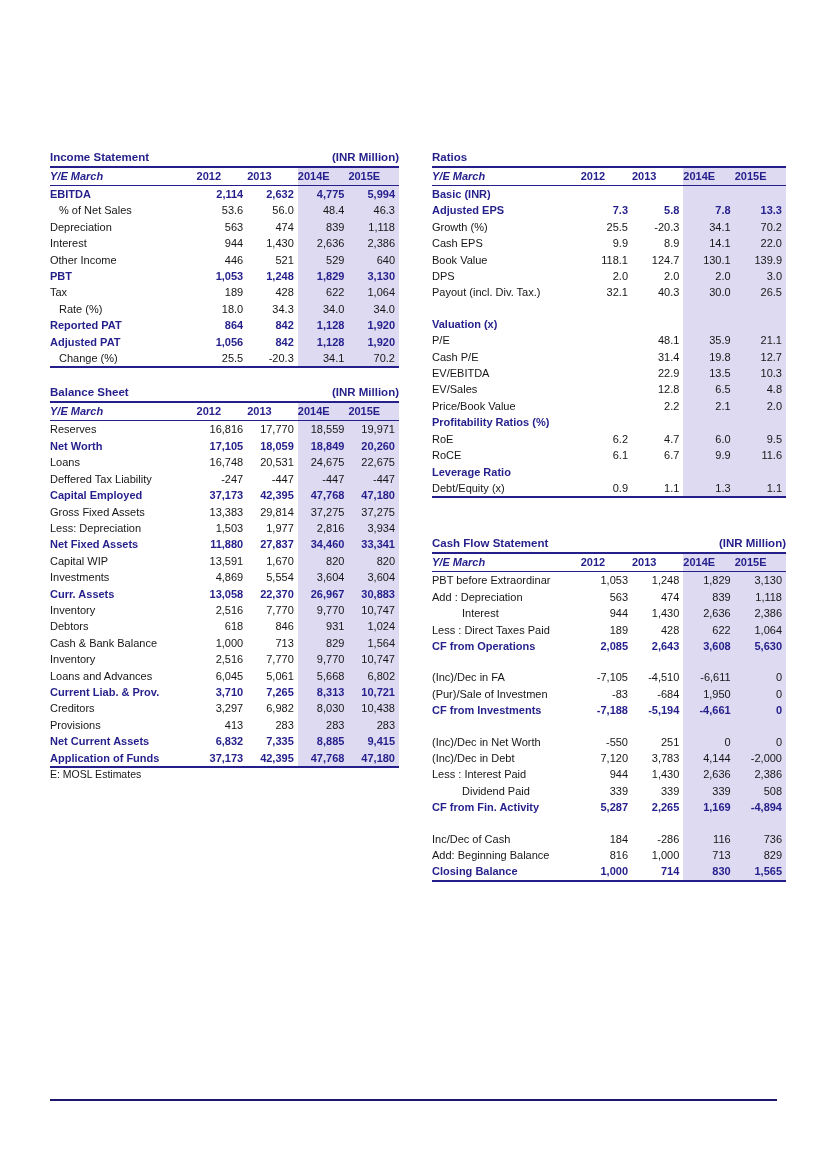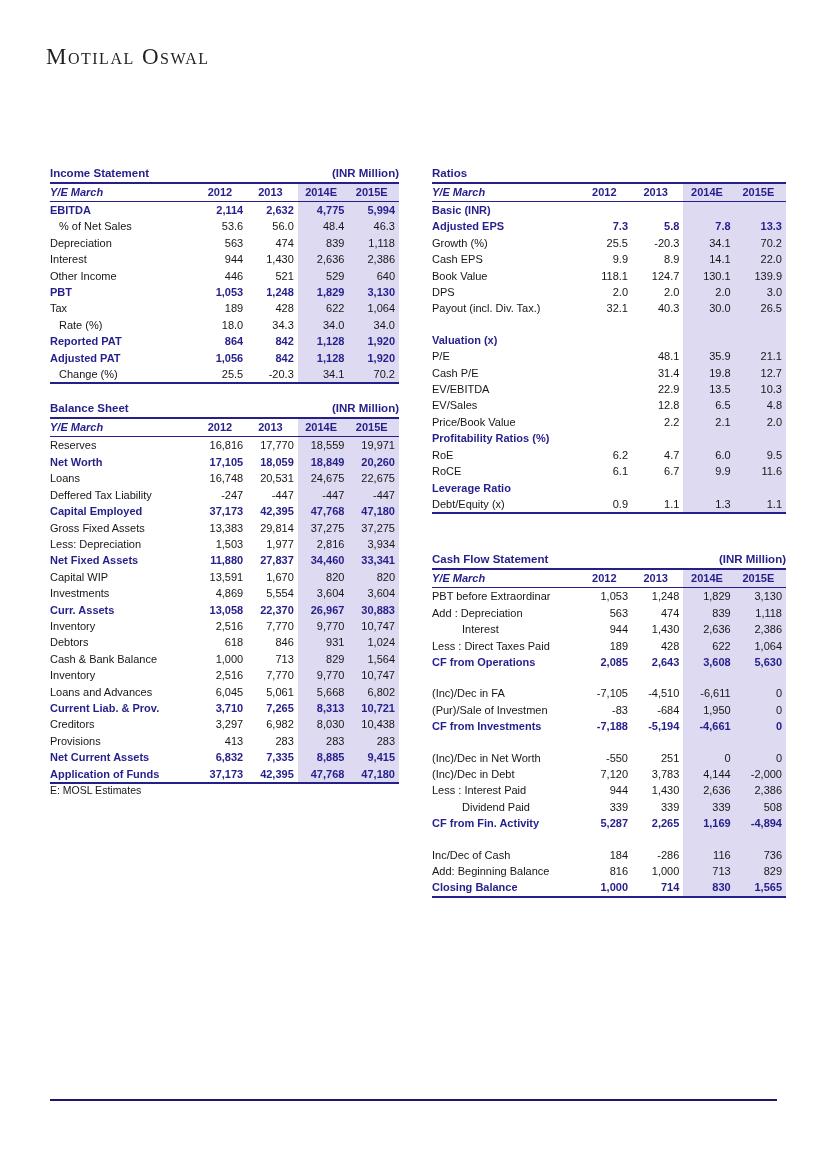--- a/index.html
+++ b/index.html
@@ -6,38 +6,38 @@
   html,body { background:#ffffff; }
   .page {
     position:relative; width:826px; height:1169px; background:#ffffff;
     font-family:"Liberation Sans", sans-serif; overflow:hidden;
   }
   .logo {
     position:absolute; left:46px; top:44px;
     font-family:"Liberation Serif", serif; font-variant:small-caps;
     font-size:23px; letter-spacing:1.5px; color:#1f1f1f; font-weight:500;
   }
-  .col { position:absolute; top:166px; }
+  .col { position:absolute; top:150px; }
   .col-left  { left:50px;  width:349px; }
   .col-right { left:432px; width:354px; }
 
   .tbl { width:100%; }
   .tbl + .tbl { margin-top:17px; }
   .gap-lg { margin-top:38px !important; }
 
   .tbl-title {
     display:flex; justify-content:space-between; align-items:flex-end;
     font-size:11.5px; font-weight:bold; color:#241f8b;
     line-height:15px; padding-bottom:1px; border-bottom:2px solid #241f8b;
   }
   table { width:100%; border-collapse:collapse; table-layout:fixed; }
   col.c-lab { width:42%; }
   col.c-y   { width:14.5%; }
   thead th {
-    font-size:11px; font-weight:bold; color:#241f8b; text-align:center;
+    font-size:11px; font-weight:bold; color:#241f8b; text-align:left;
     padding:2px 4px 2px 0; line-height:13px; border-bottom:1px solid #241f8b;
     white-space:nowrap;
   }
   thead th.lab { text-align:left; padding-right:0;font-style:italic; }
   tbody td {
     font-size:11px; color:#161616; text-align:right;
     padding:0 4px 0 0; line-height:16.4px; height:16.4px;
     white-space:nowrap; overflow:hidden;
   }
   tbody td.lab { text-align:left; padding-right:0; }
@@ -51,23 +51,20 @@
   .bottom-rule {
     position:absolute; left:50px; top:1099px; width:727px; height:2px;
     background:#1c166e;
   }
 </style>
 </head>
 <body>
 
 <div class="page">
 
-  <div class="logo">
-    <span>Motilal Oswal</span>
-  </div>
 
   <div class="col col-left">
 
     <section class="tbl">
       <div class="tbl-title">
         <span>Income Statement</span>
         <span>(INR Million)</span>
       </div>
       <table>
         <colgroup>

